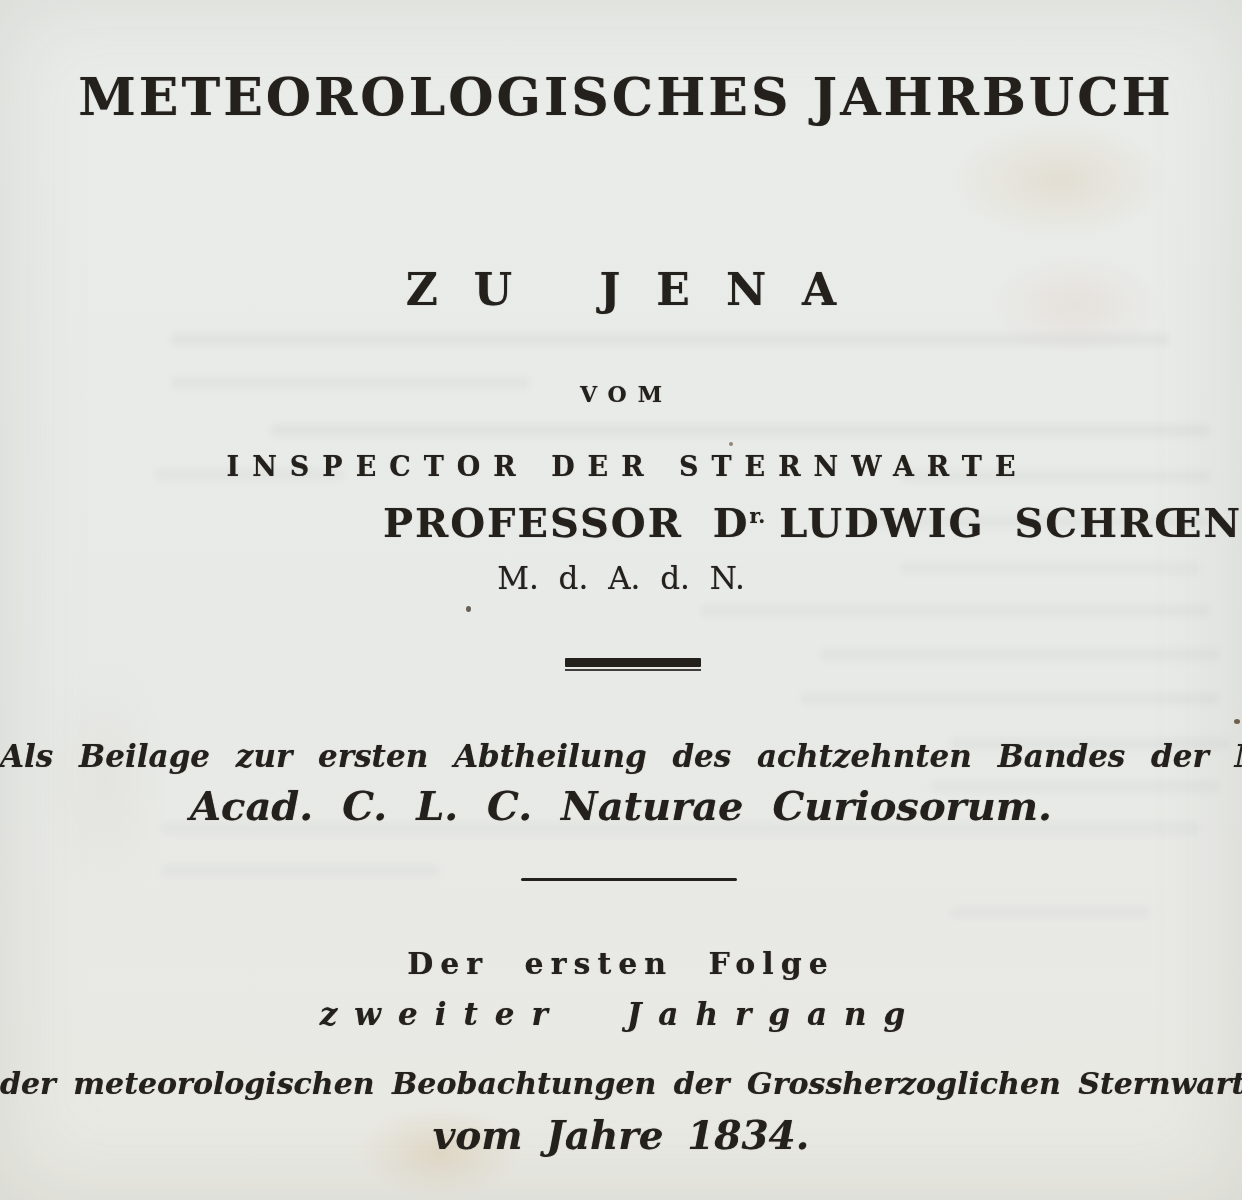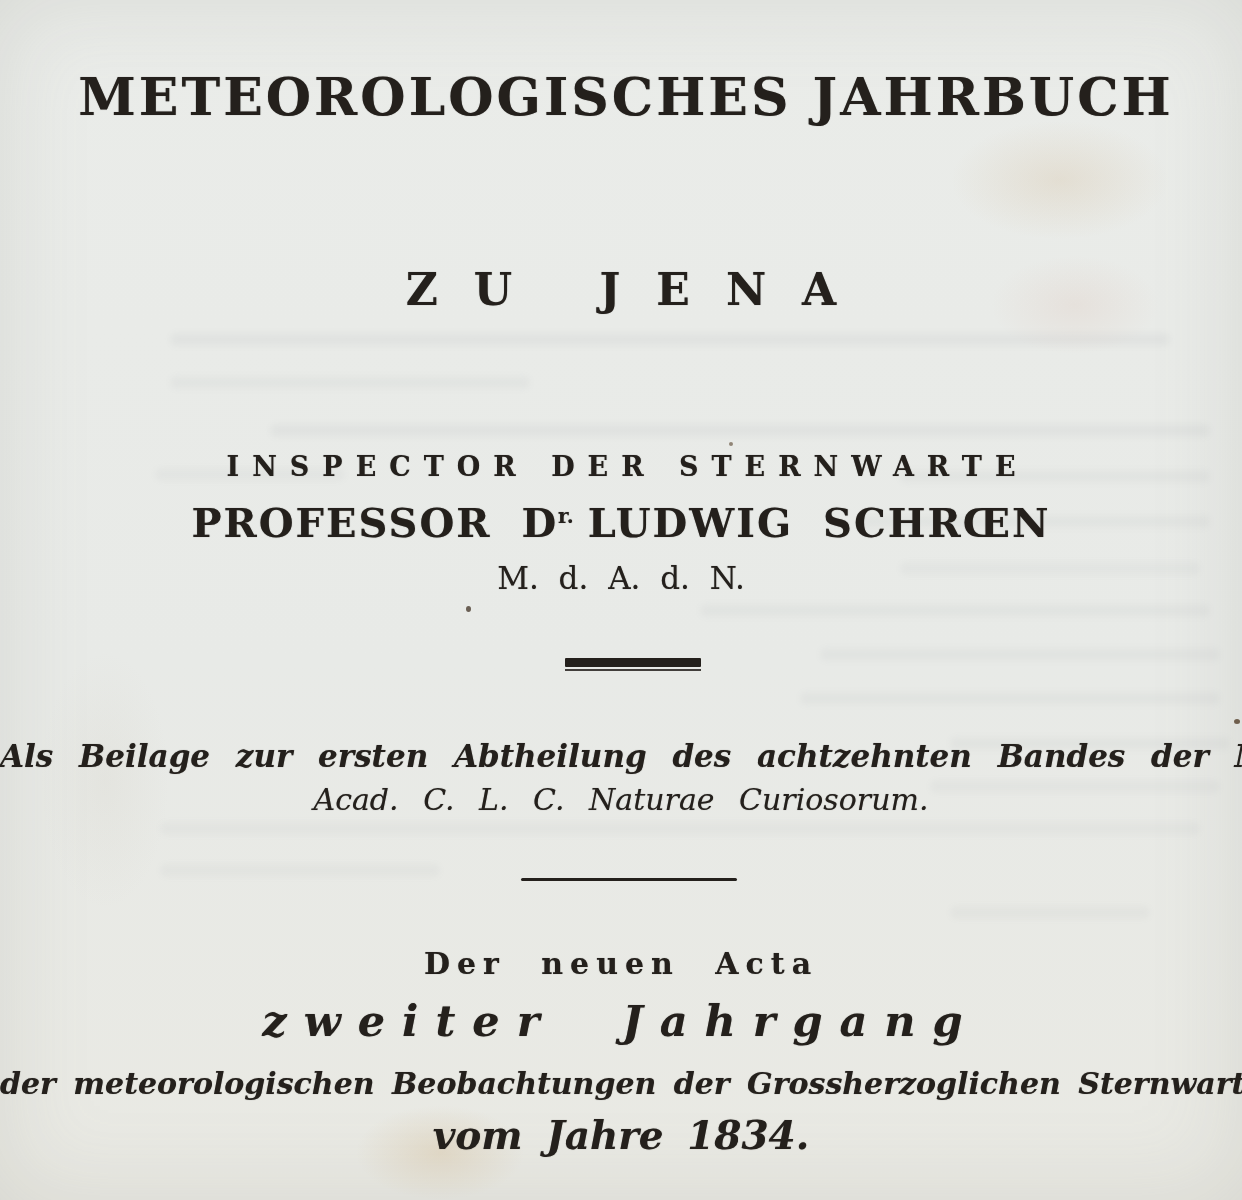--- a/index.html
+++ b/index.html
@@ -31,32 +31,32 @@
     text-align: center;
     white-space: nowrap;
     color: var(--ink);
     text-shadow: 0 0 1px rgba(32,28,24,0.45);
   }
   .t1 { top: 66px;  font-size: 52px; font-weight: bold; letter-spacing: 3px; transform: translateX(5px); }
   .t2 { top: 172px; font-size: 48px; font-weight: bold; letter-spacing: 2px; }
   .t3 { top: 264px; font-size: 44px; font-weight: bold; letter-spacing: 36px; text-indent: 36px; }
   .vom { top: 381px; font-size: 22px; font-weight: bold; letter-spacing: 11px; text-indent: 11px; }
   .inspector { top: 451px; font-size: 27px; font-weight: bold; letter-spacing: 13px; text-indent: 13px; }
-  .professor { top: 499px; font-size: 40px; font-weight: bold; letter-spacing: 2px; word-spacing: 14px; }
+  .professor { top: 499px; font-size: 40px; font-weight: bold; letter-spacing: 2px; word-spacing: 14px; text-align: right; }
   .professor sup { font-size: 0.5em; letter-spacing: 0; vertical-align: 14px; }
   .professor .suffix { margin-left: 14px; }
   .honors { top: 560px; font-size: 31px; font-weight: normal; word-spacing: 10px; }
   .rule-block { position: absolute; left: 565px; top: 658px; width: 136px; }
   .rule-thick { height: 9px; background: var(--ink); border-radius: 1px; }
   .rule-thin-under { height: 2px; background: var(--ink); margin-top: 2px; opacity: 0.85; }
   .beilage1 { top: 738px; font-size: 31px; font-weight: bold; font-style: italic; word-spacing: 15px; }
-  .beilage2 { top: 782px; font-size: 30px; font-weight: normal; font-style: italic; word-spacing: 15px; }
+  .beilage2 { top: 782px; font-size: 40px; font-weight: bold; font-style: italic; word-spacing: 15px; }
   .rule2 { position: absolute; left: 521px; top: 878px; width: 216px; height: 3px; background: var(--ink); border-radius: 2px; }
   .folge1 { top: 946px;  font-size: 30px; font-weight: bold; letter-spacing: 7px; word-spacing: 18px; }
-  .folge2 { top: 996px;  font-size: 43px; font-weight: bold; font-style: italic; letter-spacing: 17px; word-spacing: 34px; }
+  .folge2 { top: 996px;  font-size: 31px; font-weight: bold; font-style: italic; letter-spacing: 17px; word-spacing: 34px; }
   .folge3 { top: 1066px; font-size: 30px; font-weight: bold; font-style: italic; word-spacing: 7px; }
   .folge4 { top: 1112px; font-size: 39px; font-weight: bold; font-style: italic; word-spacing: 10px; }
 
   
   .ghost {
     position: absolute;
     height: 13px;
     background: #7d838b;
     filter: blur(3px);
     border-radius: 6px;
@@ -90,33 +90,34 @@
   <div class="stain" style="left:990px; top:255px; width:170px; height:100px; background:radial-gradient(ellipse at center, rgba(205,150,130,0.12), rgba(205,150,130,0) 70%);"></div>
   <div class="stain" style="left:355px; top:1105px; width:170px; height:95px; background:radial-gradient(ellipse at center, rgba(200,165,110,0.24), rgba(200,165,110,0) 70%);"></div>
   <div class="stain" style="left:40px;  top:650px; width:130px; height:260px; background:radial-gradient(ellipse at center, rgba(180,170,150,0.09), rgba(180,170,150,0) 70%);"></div>
   <div class="speck" style="left:466px;  top:606px; width:5px; height:6px; background:#4a3c30; opacity:0.8;"></div>
   <div class="speck" style="left:1234px; top:719px; width:6px; height:5px; background:#5a4632; opacity:0.85;"></div>
   <div class="speck" style="left:729px;  top:442px; width:4px; height:4px; background:#6b5a46; opacity:0.7;"></div>
 
   <div class="textline t1">METEOROLOGISCHES JAHRBUCH</div>
   <div class="textline t3">ZU JENA</div>
 
+  <div class="textline vom">VOM</div>
 
   <div class="textline inspector">INSPECTOR DER STERNWARTE</div>
   <div class="textline professor"><span>PROFESSOR D</span><sup>r.</sup><span class="suffix">LUDWIG SCHRŒN</span></div>
   <div class="textline honors">M. d. A. d. N.</div>
 
   <div class="rule-block">
     <div class="rule-thick"></div>
     <div class="rule-thin-under"></div>
   </div>
 
   <div class="textline beilage1">Als Beilage zur ersten Abtheilung des achtzehnten Bandes der Nova Acta</div>
   <div class="textline beilage2">Acad. C. L. C. Naturae Curiosorum.</div>
 
   <div class="rule2"></div>
 
-  <div class="textline folge1">Der neuen Acta</div>
+  <div class="textline folge1">Der ersten Folge</div>
   <div class="textline folge2">zweiter Jahrgang</div>
   <div class="textline folge3">der meteorologischen Beobachtungen der Grossherzoglichen Sternwarte</div>
   <div class="textline folge4">vom Jahre 1834.</div>
 
 </div>
 
 </body></html>

